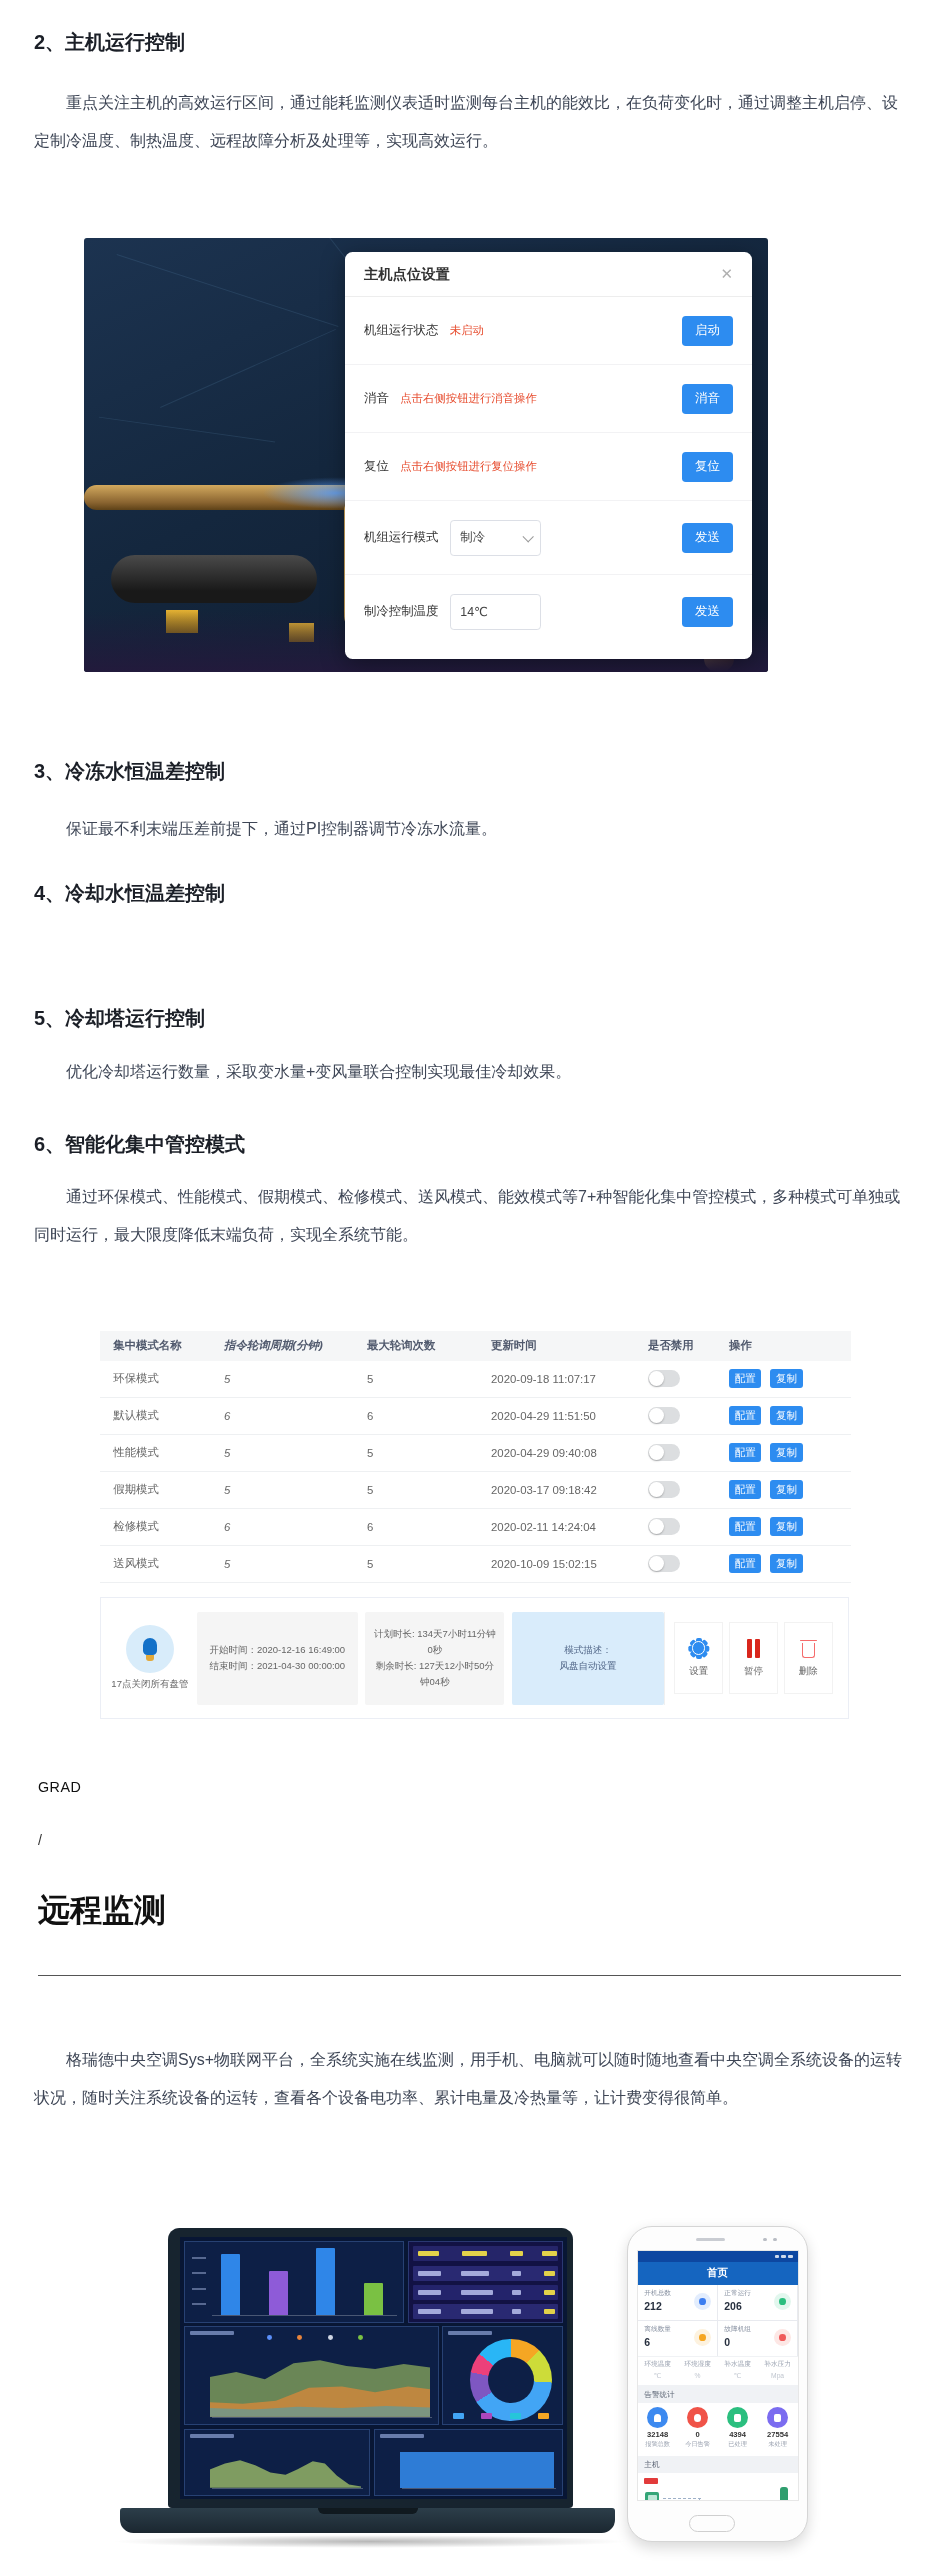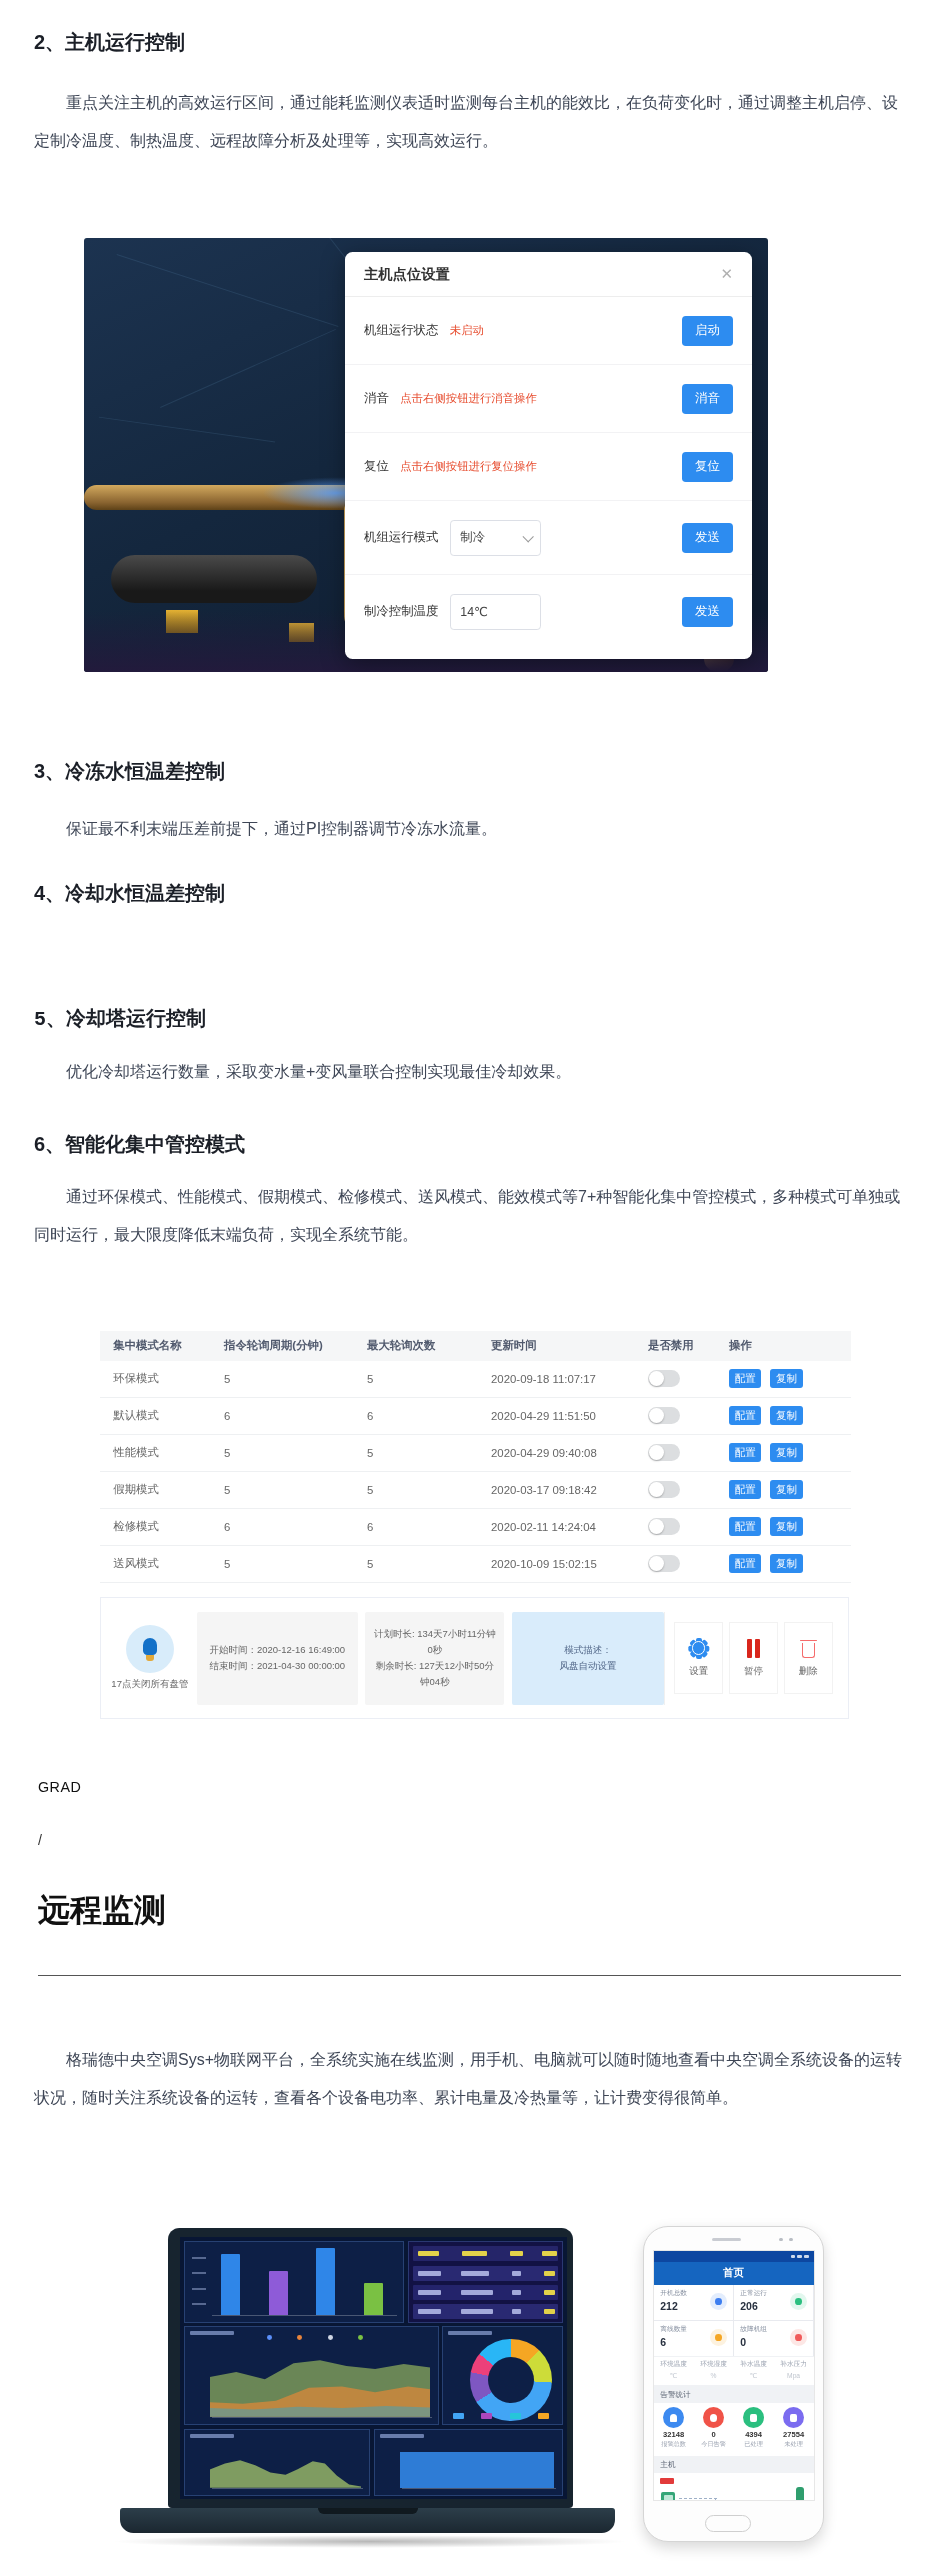--- a/index.html
+++ b/index.html
@@ -35,21 +35,21 @@
   .mock-select,.mock-input{margin-left:11.4px;width:91px;height:36px;border:1px solid #dcdfe6;border-radius:3.8px;
            display:flex;align-items:center;padding:0 9.5px;font-size:12.4px;color:#444;box-sizing:border-box;}
   .chev{margin-left:auto;width:6.7px;height:6.7px;border-right:1.4px solid #999;border-bottom:1.4px solid #999;transform:rotate(45deg) translateY(-1.9px);}
 
   
   .shot2{left:84px;top:1323px;width:774px;height:409px;background:#fff;}
   .mtable{position:absolute;left:16px;top:7.6px;width:751px;}
   .mt-head{display:flex;align-items:center;height:30px;background:#f5f6f7;font-size:11.4px;font-weight:bold;color:#515a6e;}
   .mt-row{display:flex;align-items:center;height:36px;border-bottom:1px solid #eef0f2;font-size:11.4px;color:#666;}
   .c1{width:124px;padding-left:13.3px;box-sizing:border-box;}
-  .c2{width:143px;}.c3{width:124px;}.c4{width:157px;}.c5{width:81px;}.c6{width:118px;}
+  .c2{width:143px;font-style:italic;}.c3{width:124px;}.c4{width:157px;}.c5{width:81px;}.c6{width:118px;}
   .toggle{width:32px;height:17px;border-radius:8.6px;background:#dcdee0;position:relative;cursor:pointer;}
   .toggle::after{content:"";position:absolute;left:1px;top:1px;width:15px;height:15px;border-radius:50%;background:#fff;box-shadow:0 1px 1.9px rgba(0,0,0,.25);}
   .mini-btn{display:inline-flex;align-items:center;justify-content:center;height:19px;padding:0 5.7px;background:#2d8cf0;color:#fff;
             font-size:10.5px;border-radius:2.9px;border:none;margin-right:5.7px;cursor:pointer;}
   .cur-label{position:absolute;left:16px;top:252px;display:flex;align-items:center;font-size:11.4px;color:#333;margin-top:39px;}
   .cur-label .bar{width:3.8px;height:13.3px;background:#19be6b;margin-right:7.6px;}
   .cur-card{position:absolute;left:16px;top:274px;width:749px;height:122px;border:1px solid #ebeef5;background:#fff;
             display:flex;align-items:center;padding:0 9.5px;box-sizing:border-box;}
   .bulb-wrap{width:87px;text-align:center;}
   .bulb-circle{width:48px;height:48px;border-radius:50%;background:#d8ecfa;margin:0 auto;display:flex;align-items:center;justify-content:center;flex-direction:column;}
@@ -99,21 +99,21 @@
   .donut .hole{position:absolute;left:18px;top:18px;width:46px;height:46px;border-radius:50%;background:#0d1f46;}
   .lrect{position:absolute;bottom:5.7px;width:11.4px;height:5.7px;border-radius:1px;}
   .laptop-base{position:absolute;left:30px;top:282px;width:495px;height:25px;border-radius:2.9px 2.9px 13.3px 13.3px;
                background:linear-gradient(180deg,#2c3e4a,#1b2730);}
   .laptop-notch{position:absolute;left:228px;top:282px;width:100px;height:5.7px;border-radius:0 0 5.7px 5.7px;background:#10191f;}
   .laptop-shadow{position:absolute;left:21px;top:309px;width:518px;height:13.3px;border-radius:50%;
                  background:radial-gradient(ellipse at center,rgba(0,0,0,.28),rgba(0,0,0,0) 70%);}
 
   
   .phone{position:absolute;left:537px;top:0;width:179px;height:314px;background:#fdfdfd;border:1px solid #d5d5d5;
-         border-radius:25px;box-shadow:0 5.7px 13.3px rgba(0,0,0,.15);margin-left:16px;}
+         border-radius:25px;box-shadow:0 5.7px 13.3px rgba(0,0,0,.15);}
   .speaker{position:absolute;left:68px;top:10.5px;width:28.5px;height:3.8px;border-radius:1.9px;background:#c9ccd2;}
   .cam-dot{position:absolute;top:10.5px;width:3.8px;height:3.8px;border-radius:50%;background:#b9bdc4;}
   .phone-screen{position:absolute;left:8.6px;top:23px;width:160px;height:249px;background:#f0f2f5;overflow:hidden;border:1px solid #e7e7e7;}
   .statusbar{height:10.5px;background:#0d47a1;display:flex;align-items:center;justify-content:flex-end;padding:0 4.8px;gap:1.9px;}
   .statusbar i{display:block;width:4.8px;height:2.9px;background:rgba(255,255,255,.8);border-radius:1px;}
   .appbar{height:23px;background:#1565c0;color:#fff;display:flex;align-items:center;justify-content:center;font-size:10.5px;font-weight:bold;}
   .stat-grid{display:flex;flex-wrap:wrap;gap:1px;background:#e8eaef;}
   .stat-cell{width:79px;height:35px;background:#fff;position:relative;padding:4.8px 0 0 6.7px;box-sizing:border-box;}
   .stat-label{font-size:6.7px;color:#8a93a3;}
   .stat-value{font-size:10.5px;font-weight:bold;color:#27303f;margin-top:1.9px;}
@@ -197,21 +197,21 @@
         <button class="dlg-btn">发送</button>
       </div>
     </div>
   </div>
 
   <div class="abs sec-h" style="left:34px;top:758px;">3、冷冻水恒温差控制</div>
   <div class="abs para" style="left:34px;top:810px;">保证最不利末端压差前提下，通过PI控制器调节冷冻水流量。</div>
 
   <div class="abs sec-h" style="left:34px;top:880px;">4、冷却水恒温差控制</div>
 
-  <div class="abs sec-h" style="left:34px;top:1005px;font-family:Liberation Mono, monospace;">5、冷却塔运行控制</div>
+  <div class="abs sec-h" style="left:34px;top:1005px;">5、冷却塔运行控制</div>
   <div class="abs para" style="left:34px;top:1053px;">优化冷却塔运行数量，采取变水量+变风量联合控制实现最佳冷却效果。</div>
 
   <div class="abs sec-h" style="left:34px;top:1131px;">6、智能化集中管控模式</div>
   <div class="abs para" style="left:34px;top:1178px;">通过环保模式、性能模式、假期模式、检修模式、送风模式、能效模式等7+种智能化集中管控模式，多种模式可单独或同时运行，最大限度降低末端负荷，实现全系统节能。</div>
 
   <div class="abs shot2">
     <div class="mtable">
       <div class="mt-head">
         <div class="c1">集中模式名称</div>
         <div class="c2">指令轮询周期(分钟)</div>

